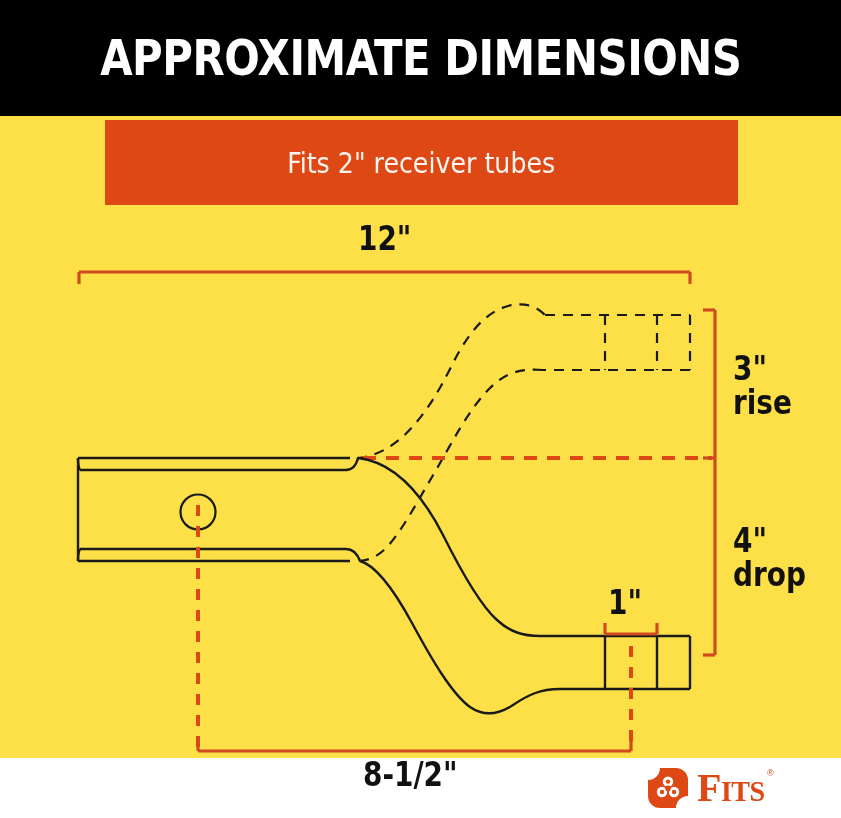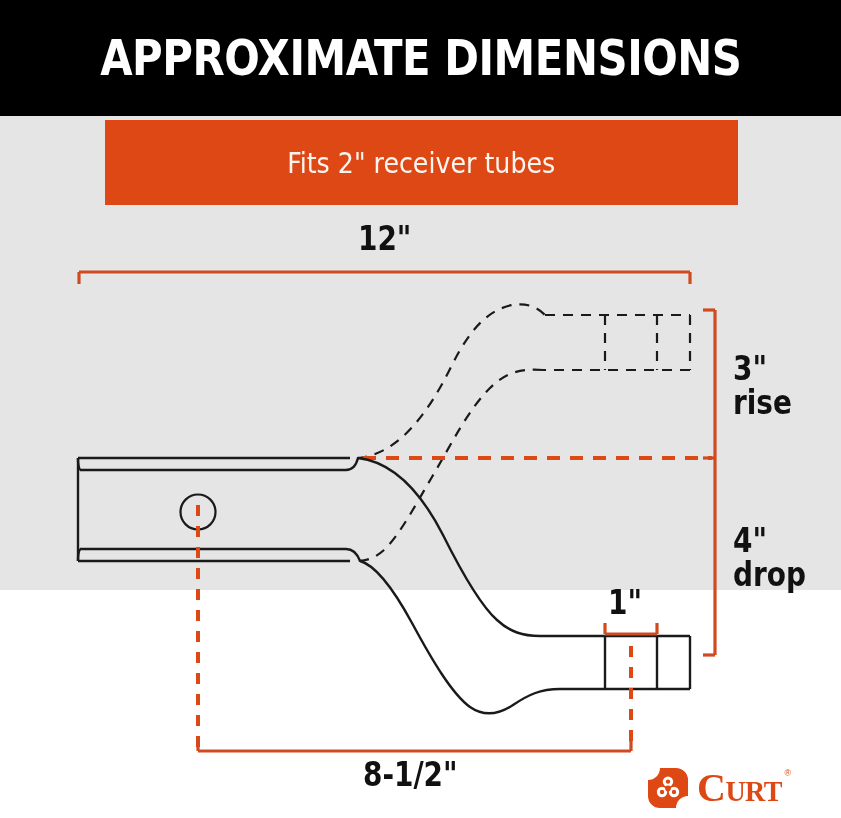--- a/index.html
+++ b/index.html
@@ -6,22 +6,22 @@
   html, body {
     width: 841px;
     height: 818px;
     background: #ffffff;
     font-family: "Liberation Sans", sans-serif;
     overflow: hidden;
   }
   #page {
     position: relative;
     width: 841px;
-    height: 590px;
-    background: #e5e5e5;
+    height: 758px;
+    background: #fde047;
   }
   
   .title-bar {
     position: absolute;
     left: 0; top: 0;
     width: 841px; height: 116px;
     background: #000000;
     display: flex;
     align-items: center;
     justify-content: center;
@@ -255,18 +255,18 @@
 
       <circle cx="50" cy="34" r="13" fill="#ffffff"></circle>
       <circle cx="35" cy="60" r="13" fill="#ffffff"></circle>
       <circle cx="65" cy="60" r="13" fill="#ffffff"></circle>
       <circle cx="50" cy="34" r="5.5" fill="#dd4814"></circle>
       <circle cx="35" cy="60" r="5.5" fill="#dd4814"></circle>
       <circle cx="65" cy="60" r="5.5" fill="#dd4814"></circle>
       <circle cx="50" cy="51" r="7" fill="#dd4814"></circle>
     </svg>
     <div class="curt-word">
-      <span>Curt</span>
+      <span>Fits</span>
       <span class="curt-tm">®</span>
     </div>
   </div>
 
 </div>
 
 </body></html>

